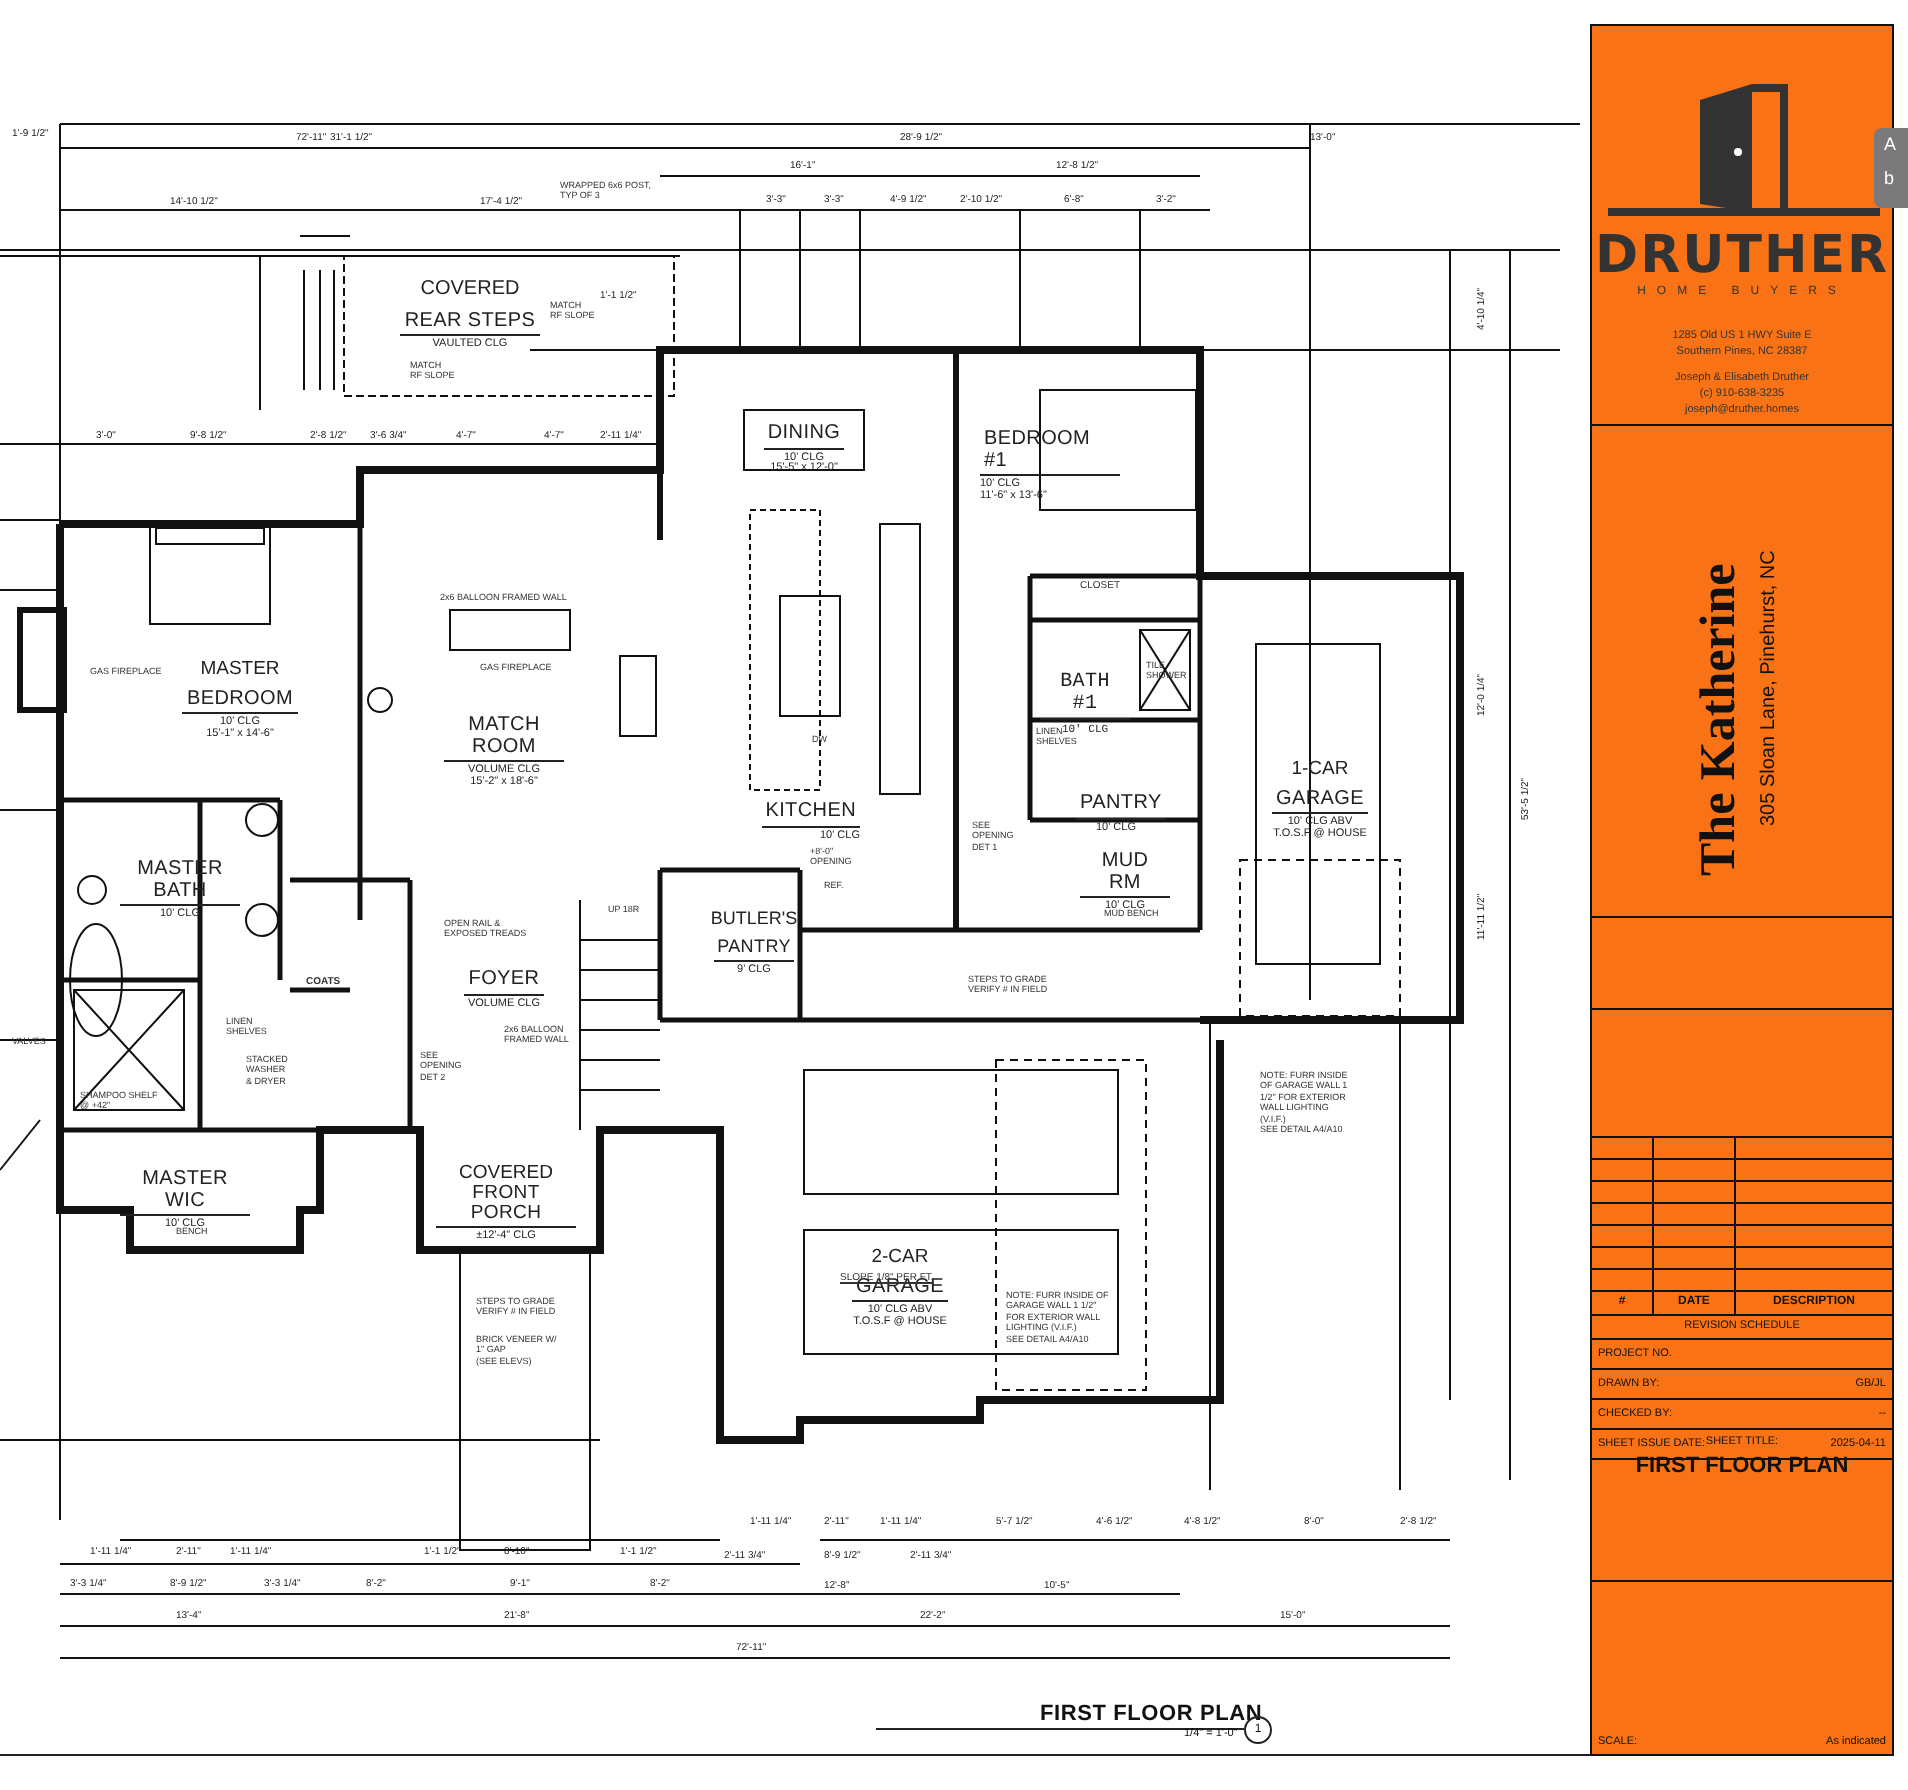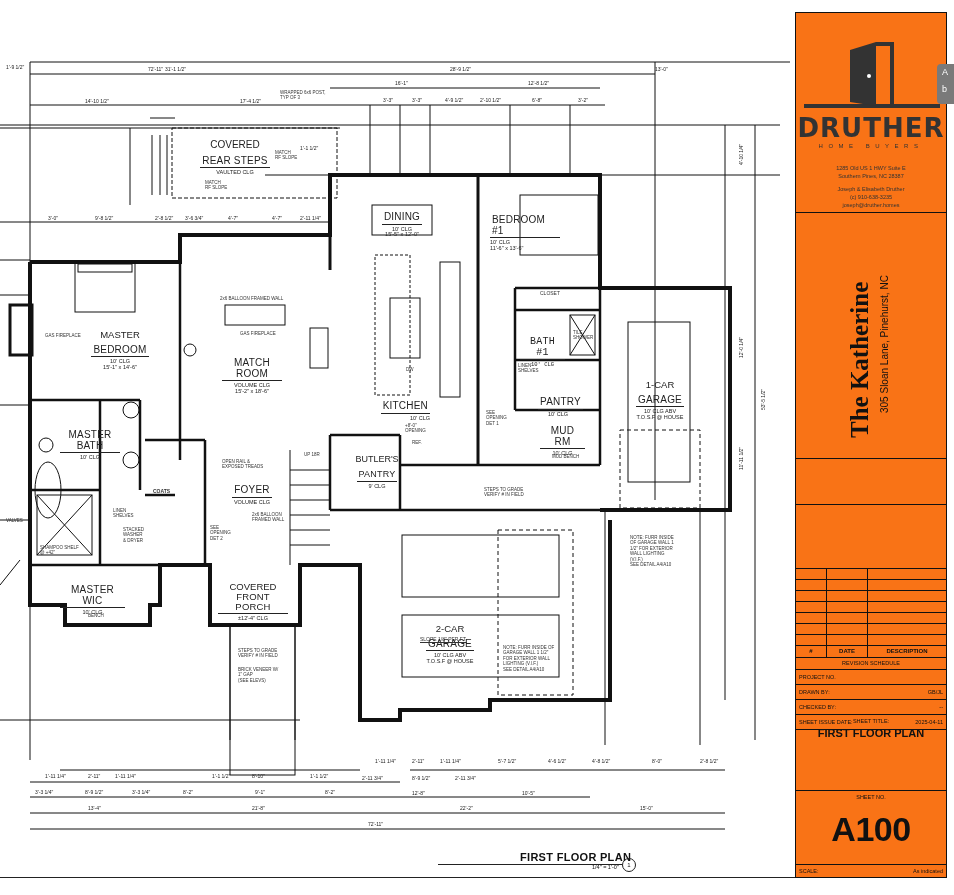--- a/index.html
+++ b/index.html
@@ -461,24 +461,20 @@
     <div class="kv">
       <span>SHEET ISSUE DATE:</span>
       <span>2025-04-11</span>
     </div>
   </div>
 
   <div class="sheet-title-wrap">
     <div class="sheet-title-cap">SHEET TITLE:</div>
     <div class="sheet-title">FIRST FLOOR PLAN</div>
   </div>
-  <div class="sheetno-wrap">
-    <div class="sheetno-cap">SHEET NO.</div>
-    <div class="sheetno">A100</div>
-  </div>
   <div class="scale-row">
     <span>SCALE:</span>
     <span>As indicated</span>
   </div>
 </div>
 
 <div class="tooltip-tab" style="white-space:pre;">A
 b</div>
 
 </body></html>

